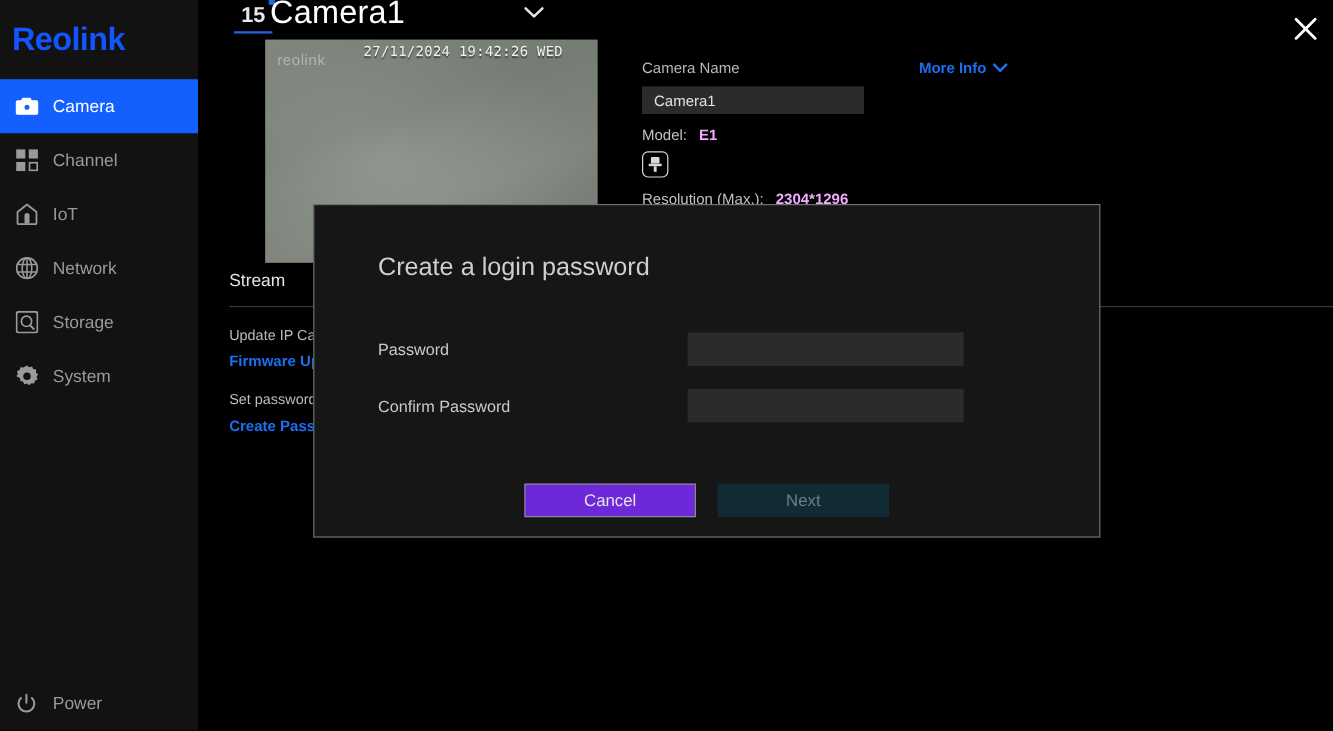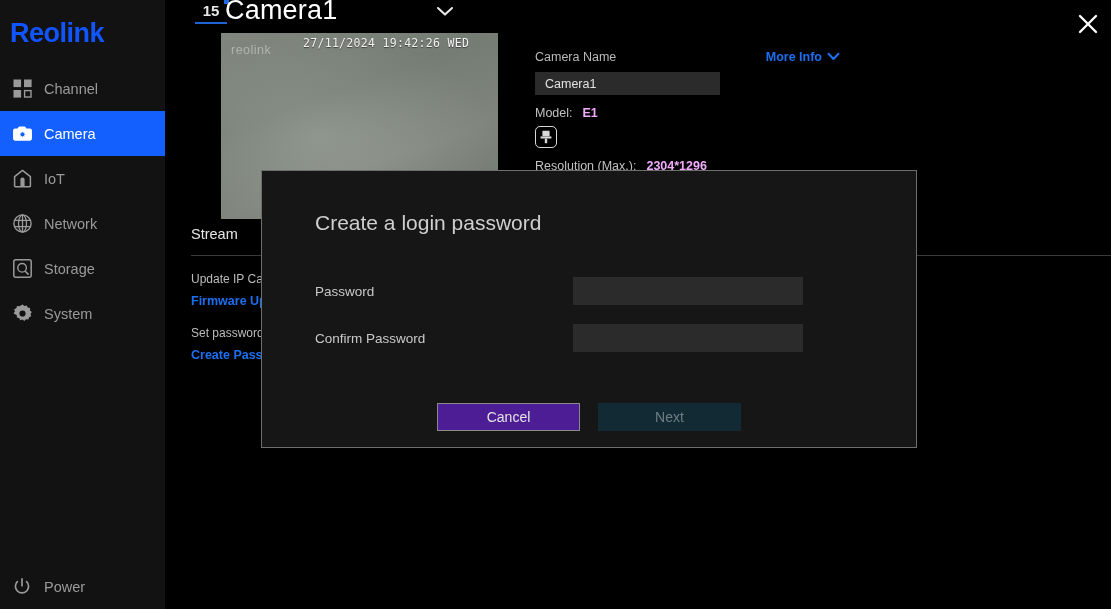--- a/index.html
+++ b/index.html
@@ -53,21 +53,21 @@
   .power-item .nv-ico { width: 22px; height: 22px; margin-right: 11px;
     display:flex; align-items:center; justify-content:center; }
 
   
   .topbar {
     position: absolute; left: 165px; top: 0; right: 0; height: 30px;
   }
   .chan-badge {
     position: absolute; left: 30px; top: 2px;
     width: 32px; text-align: center;
-    color: #e8e8e8; font-size: 15px; font-weight: bold;
+    color: #e8e8e8; font-size: 18px; font-weight: bold;
     padding-bottom: 3px;
     border-bottom: 2px solid #1f63d6;
     cursor: pointer;
   }
   .chan-badge::after {
     content: ""; position: absolute; right: -2px; top: -3px;
     width: 5px; height: 5px; background: #1e6ae0;
   }
   .cam-title {
     position: absolute; left: 60px; top: -5px;
@@ -168,56 +168,56 @@
     background: #2b2b2b; border: none; outline: none;
     color: #e2e2e2; font-size: 13px; padding: 0 9px;
     font-family: "Liberation Sans", sans-serif;
   }
   .modal-actions { position: absolute; left: 0; right: 0; top: 232px; display: flex; justify-content: center; gap: 18px; }
   .btn {
     width: 143px; height: 28px;
     display: flex; align-items: center; justify-content: center;
     font-size: 14px; cursor: pointer; user-select: none;
   }
-  .btn-cancel { background: #4c1d95; border: 1px solid #8a8a8a; color: #e4e4e4; }
+  .btn-cancel { background: #6d28d9; border: 1px solid #8a8a8a; color: #e4e4e4; }
   .btn-next { background: #112a33; border: none; color: #6f7d83; cursor: default; }
 </style>
 </head>
 <body>
 
 <div class="app">
 
   <div class="sidebar">
 
     <div class="brand">
       <span class="brand-text">Reolink</span>
     </div>
 
     <div class="nav-list">
 
+      <div class="nav-item active">
+        <span class="nv-ico">
+          <svg width="19" height="15" viewBox="0 0 19 15">
+              <path d="M6 1h6l1.2 2H17a1.6 1.6 0 0 1 1.6 1.6v8A1.6 1.6 0 0 1 17 14.2H2A1.6 1.6 0 0 1 .4 12.6V4.6A1.6 1.6 0 0 1 2 3h2.8z" fill="#ffffff"></path>
+              <circle cx="9.5" cy="8.4" r="2.6" fill="#1360ff"></circle>
+            </svg>
+        </span>
+        <span>Camera</span>
+      </div>
+
       <div class="nav-item">
         <span class="nv-ico">
           <svg width="19" height="19" viewBox="0 0 19 19">
               <rect x="0.5" y="0.5" width="7.6" height="7.6" fill="#9a9a9a"></rect>
               <rect x="11" y="0.5" width="7.6" height="7.6" fill="#9a9a9a"></rect>
               <rect x="0.5" y="11" width="7.6" height="7.6" fill="#9a9a9a"></rect>
               <rect x="11.6" y="11.6" width="6.4" height="6.4" fill="none" stroke="#9a9a9a" stroke-width="1.4"></rect>
             </svg>
         </span>
         <span>Channel</span>
-      </div>
-
-      <div class="nav-item active">
-        <span class="nv-ico">
-          <svg width="19" height="15" viewBox="0 0 19 15">
-              <path d="M6 1h6l1.2 2H17a1.6 1.6 0 0 1 1.6 1.6v8A1.6 1.6 0 0 1 17 14.2H2A1.6 1.6 0 0 1 .4 12.6V4.6A1.6 1.6 0 0 1 2 3h2.8z" fill="#ffffff"></path>
-              <circle cx="9.5" cy="8.4" r="2.6" fill="#1360ff"></circle>
-            </svg>
-        </span>
-        <span>Camera</span>
       </div>
 
       <div class="nav-item">
         <span class="nv-ico">
           <svg width="19" height="19" viewBox="0 0 19 19">
               <path d="M1.6 7.6 9.5 1.4l7.9 6.2v9.3a.8.8 0 0 1-.8.8H2.4a.8.8 0 0 1-.8-.8z" fill="none" stroke="#9a9a9a" stroke-width="1.5" stroke-linejoin="round"></path>
               <path d="M7.4 17.2V10.6a2.1 2.1 0 0 1 4.2 0v6.6z" fill="#9a9a9a"></path>
             </svg>
         </span>
         <span>IoT</span>

